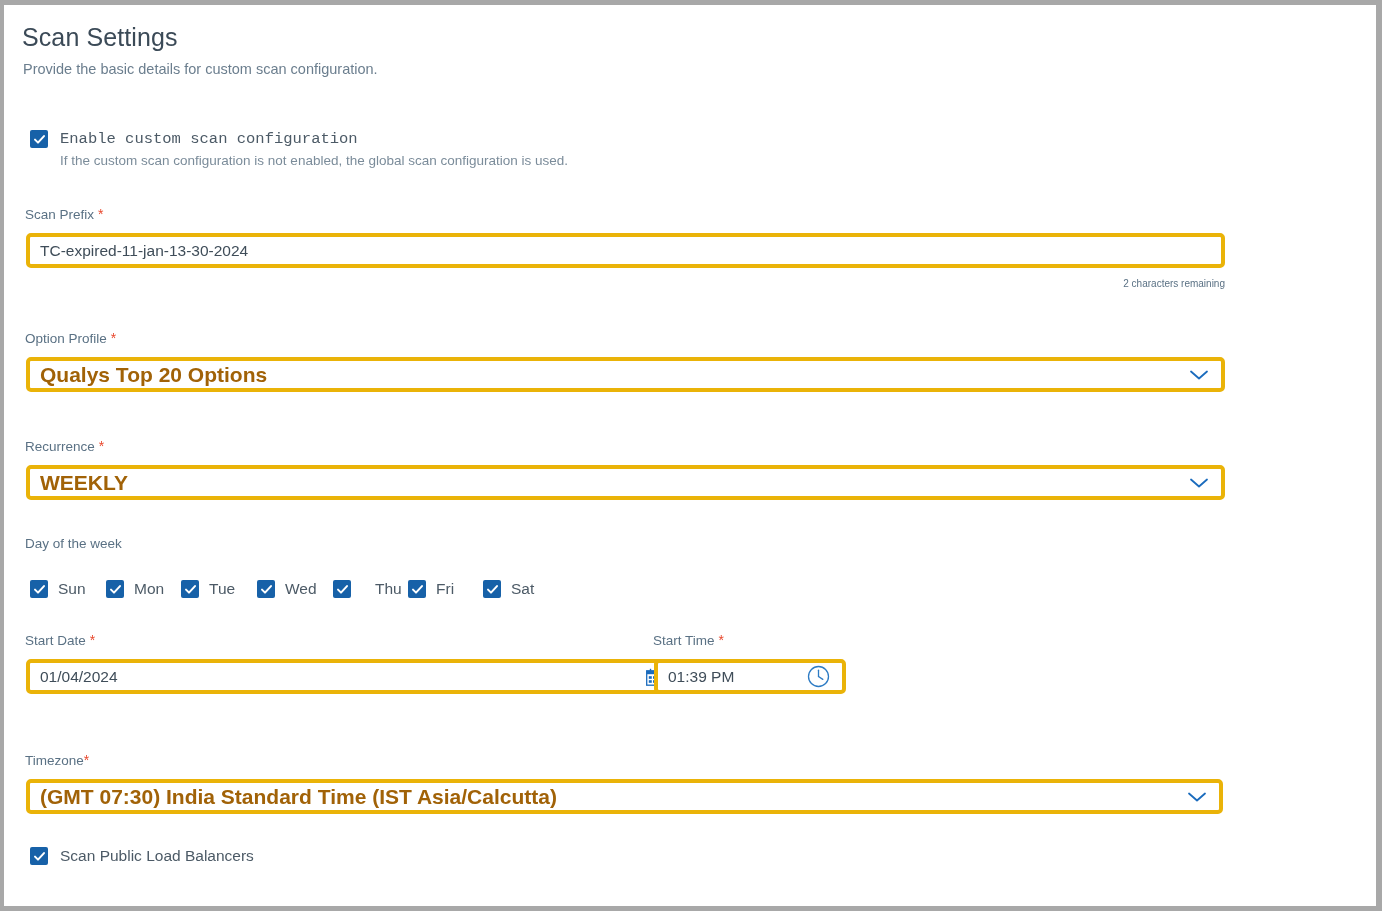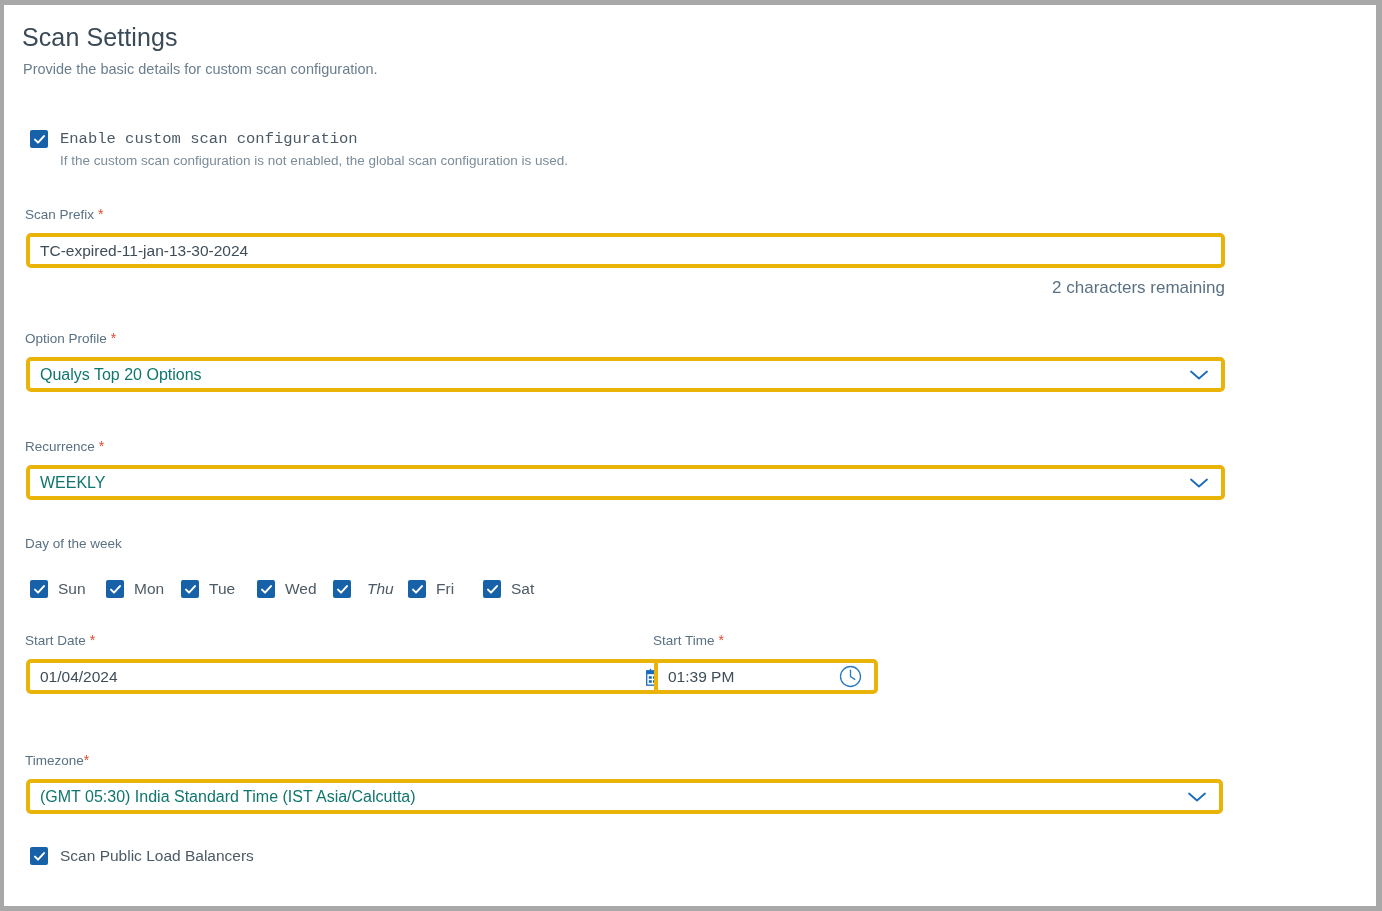--- a/index.html
+++ b/index.html
@@ -109,37 +109,38 @@
   }
   .input-value {
     font-size: 15.5px;
     color: #3f4d59;
     padding-left: 10px;
     white-space: nowrap;
     flex: 1 1 auto;
     overflow: hidden;
   }
   .select-value {
-    font-size: 16px;
-    color: #0f766e;
+    font-size: 21px;
+    color: #a16207;
     padding-left: 10px;
     white-space: nowrap;
     flex: 1 1 auto;
     overflow: hidden;
+    font-weight: bold;
   }
   .input-adorn {
     flex: 0 0 auto;
     display: flex;
     align-items: center;
     justify-content: center;
     padding-right: 12px;
   }
   .helper-text {
     position: absolute;
-    font-size: 17px;
+    font-size: 10px;
     color: #5a7184;
     white-space: nowrap;
     text-align: right;
   }
   .chevron { display: block; }
 </style>
 </head>
 <body>
 
 <div class="page-frame">
@@ -227,21 +228,21 @@
     </span>
     <span class="cb-label" style="margin-left:10px;">Wed</span>
   </div>
 
   <div class="cb-row" style="left:329px; top:575px;">
     <span class="checkbox">
       <svg width="13" height="13" viewBox="0 0 13 13" aria-hidden="true">
         <path d="M2 6.6 L5 9.6 L11 3.1" stroke="#ffffff" stroke-width="2" fill="none" stroke-linecap="round" stroke-linejoin="round"></path>
       </svg>
     </span>
-    <span class="cb-label" style="margin-left:16px;font-style:italic;">Thu</span>
+    <span class="cb-label" style="margin-left:24px;">Thu</span>
   </div>
 
   <div class="cb-row" style="left:404px; top:575px;">
     <span class="checkbox">
       <svg width="13" height="13" viewBox="0 0 13 13" aria-hidden="true">
         <path d="M2 6.6 L5 9.6 L11 3.1" stroke="#ffffff" stroke-width="2" fill="none" stroke-linecap="round" stroke-linejoin="round"></path>
       </svg>
     </span>
     <span class="cb-label" style="margin-left:10px;">Fri</span>
   </div>
@@ -272,36 +273,36 @@
         <rect x="2.8" y="12.2" width="3" height="2.6" fill="#1a6bbd"></rect>
         <rect x="7.0" y="12.2" width="3" height="2.6" fill="#1a6bbd"></rect>
         <rect x="11.2" y="12.2" width="3" height="2.6" fill="#1a6bbd"></rect>
       </svg>
     </span>
   </div>
 
   <div class="field-label" style="left:649px; top:627px;">
     <span>Start Time</span><span class="req spaced">*</span>
   </div>
-  <div class="input-box" style="left:650px; top:654px; width:224px; height:35px;">
+  <div class="input-box" style="left:650px; top:654px; width:192px; height:35px;">
     <span class="input-value">01:39 PM</span>
     <span class="input-adorn">
       <svg width="23" height="23" viewBox="0 0 23 23" aria-hidden="true">
         <circle cx="11.5" cy="11.5" r="10" fill="none" stroke="#2d7bc4" stroke-width="1.3"></circle>
         <line x1="11.5" y1="11.5" x2="11.5" y2="5.2" stroke="#2d7bc4" stroke-width="1.3" stroke-linecap="round"></line>
         <line x1="11.5" y1="11.5" x2="15.8" y2="14.4" stroke="#2d7bc4" stroke-width="1.3" stroke-linecap="round"></line>
       </svg>
     </span>
   </div>
 
   <div class="field-label" style="left:21px; top:747px;">
     <span>Timezone</span><span class="req">*</span>
   </div>
   <div class="input-box" style="left:22px; top:774px; width:1197px; height:35px;">
-    <span class="select-value">(GMT 05:30) India Standard Time (IST Asia/Calcutta)</span>
+    <span class="select-value">(GMT 07:30) India Standard Time (IST Asia/Calcutta)</span>
     <span class="input-adorn">
       <svg class="chevron" width="20" height="12" viewBox="0 0 20 12" aria-hidden="true">
         <path d="M2 2.5 L10 9.5 L18 2.5" stroke="#1a6bbd" stroke-width="1.8" fill="none" stroke-linecap="round" stroke-linejoin="round"></path>
       </svg>
     </span>
   </div>
 
   <div class="cb-row" style="left:26px; top:842px;">
     <span class="checkbox">
       <svg width="13" height="13" viewBox="0 0 13 13" aria-hidden="true">

